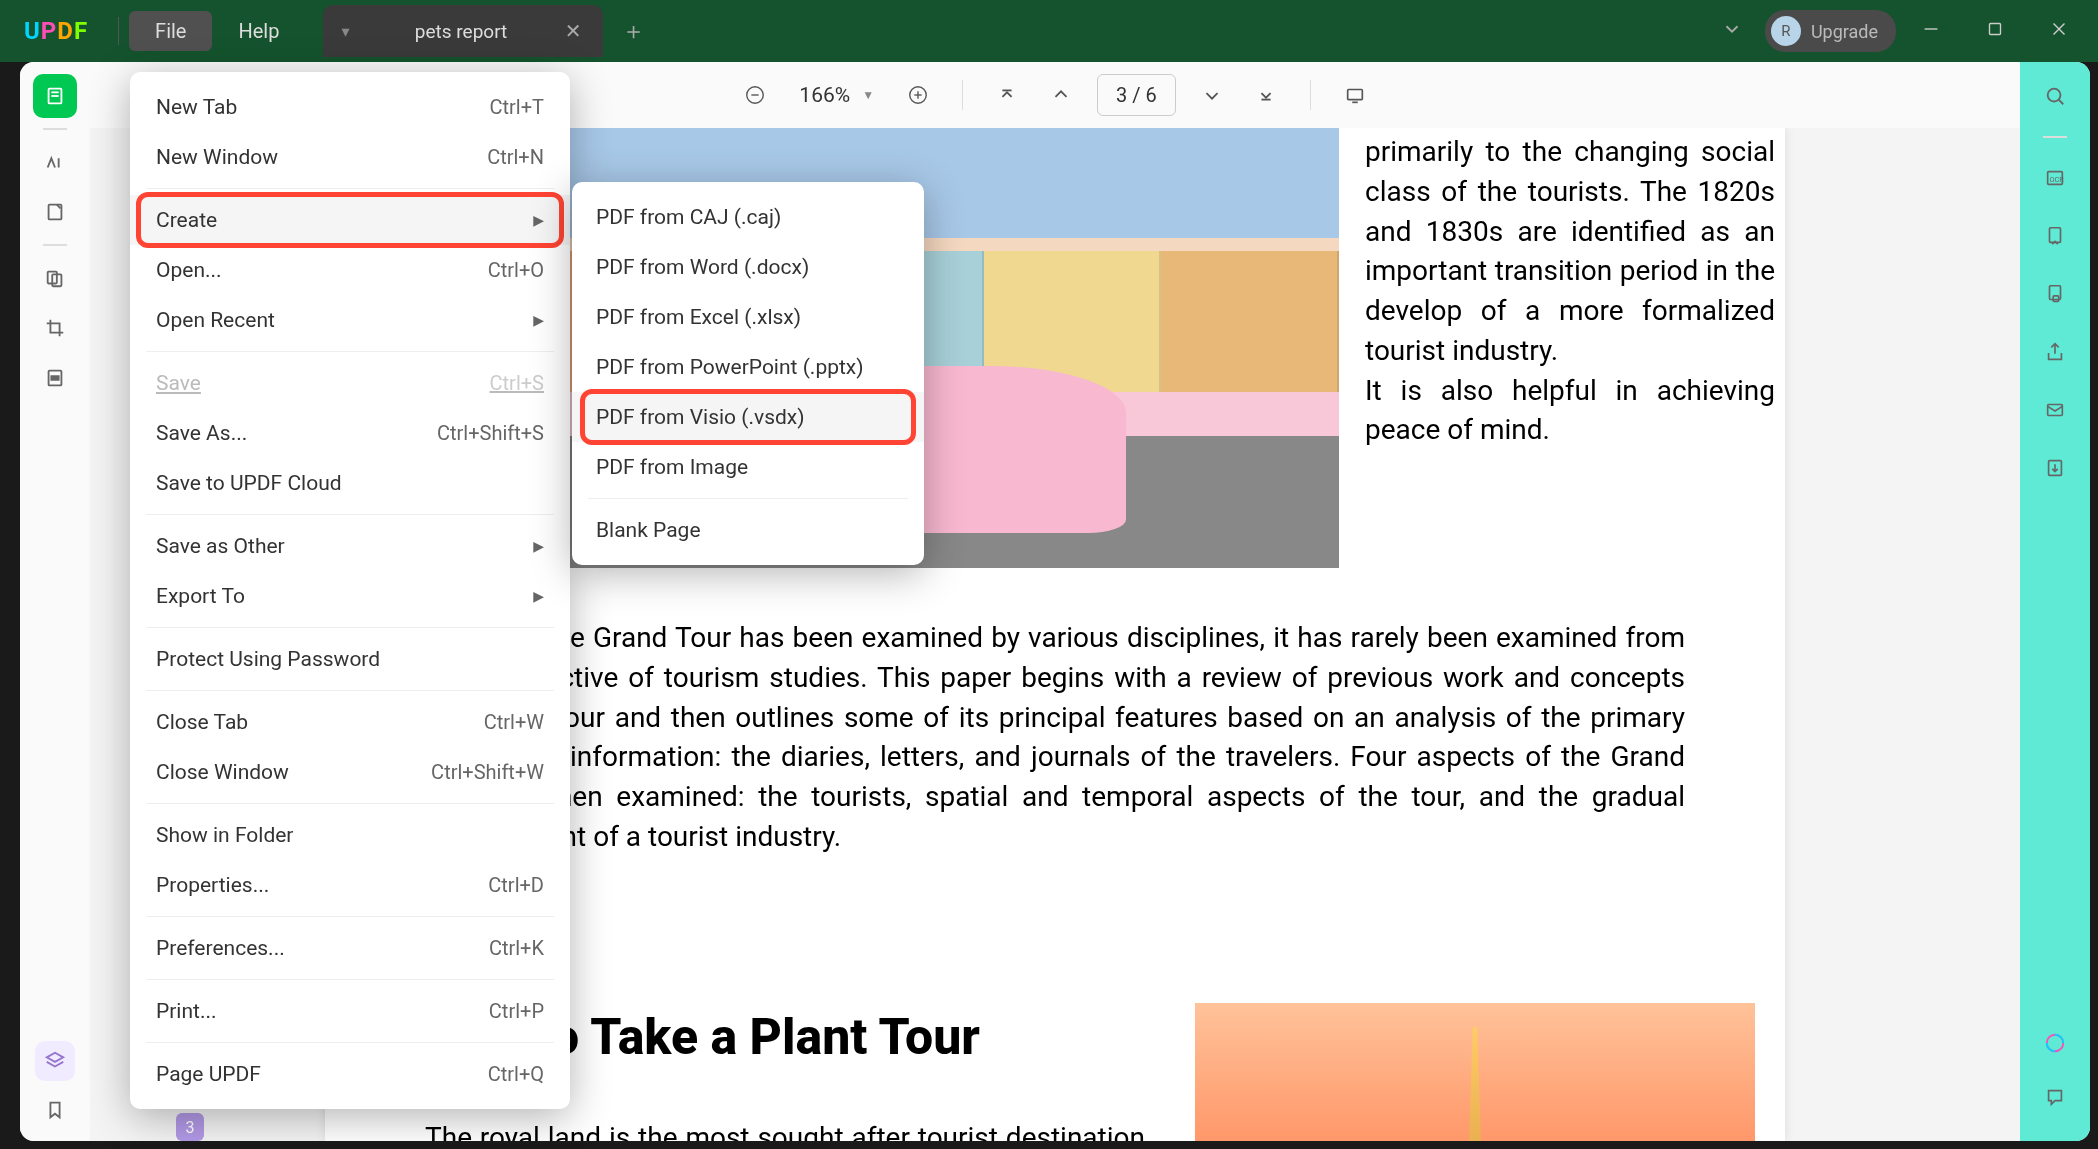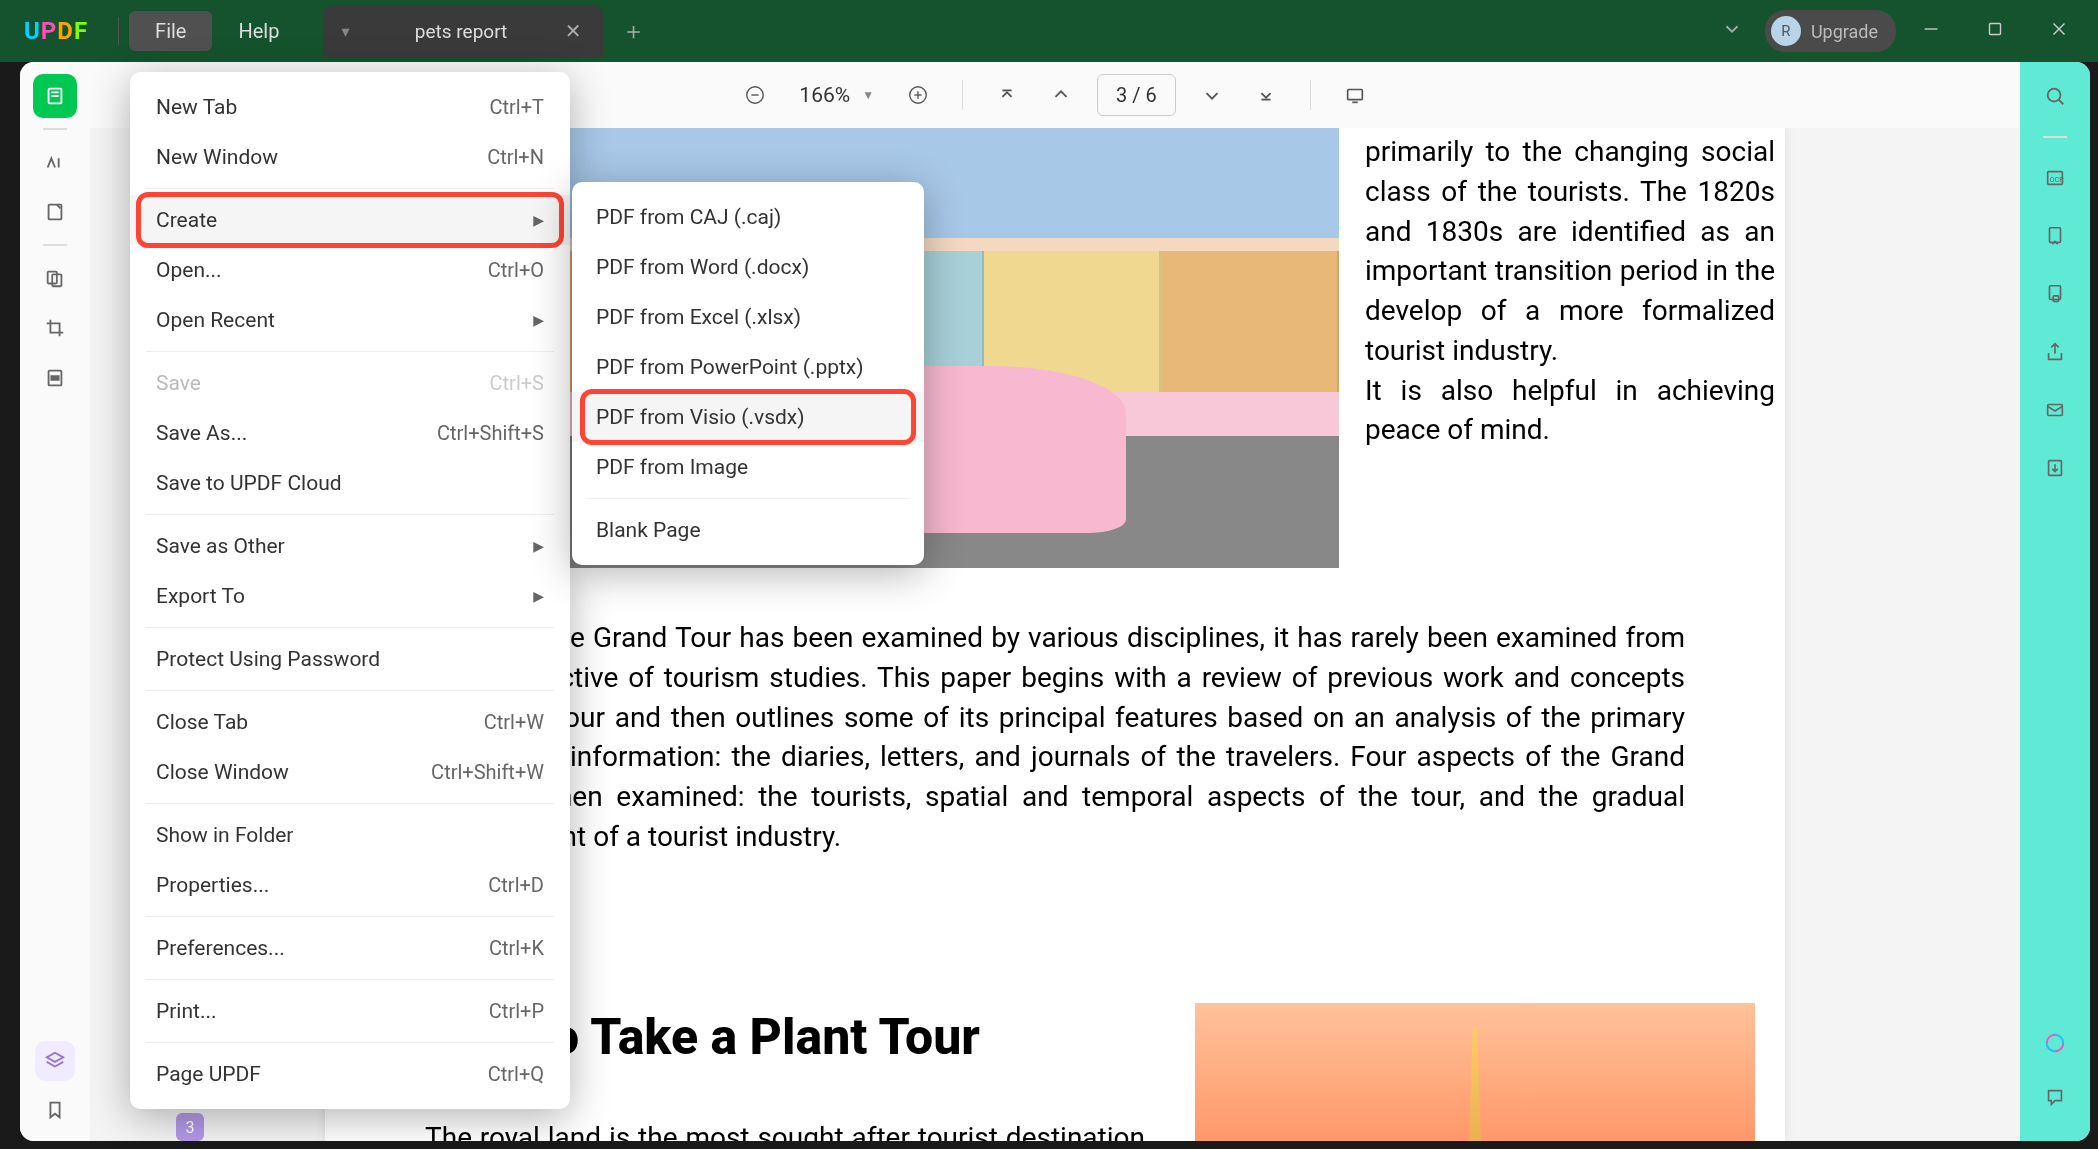--- a/index.html
+++ b/index.html
@@ -50,21 +50,21 @@
 .car{position:absolute;bottom:8%;left:22%;width:54%;height:38%;background:#f8b8d0;border-radius:18% 28% 8% 8%;}
 .righttxt{position:absolute;top:4px;left:1040px;width:410px;font-size:28px;line-height:1.42;color:#000;text-align:justify;}
 .para1{position:absolute;top:490px;left:100px;right:100px;font-size:28px;line-height:1.42;color:#000;text-align:justify;}
 .heading{position:absolute;top:880px;left:100px;font-size:50px;font-weight:800;color:#000;}
 .para2{position:absolute;top:990px;left:100px;width:720px;font-size:28px;line-height:1.42;color:#000;text-align:justify;}
 .eiffel{position:absolute;top:875px;left:870px;width:560px;height:300px;background:linear-gradient(180deg,#ffc299 0%,#ff9466 50%,#ff7033 100%);overflow:hidden;}
 .tower{position:absolute;left:48%;top:8%;width:4%;height:92%;background:linear-gradient(180deg,#ffcc66,#cc8833);clip-path:polygon(40% 0,60% 0,100% 100%,0 100%);}
 
 .filemenu{position:absolute;top:72px;left:130px;width:440px;background:#fff;border-radius:10px;box-shadow:0 8px 40px rgba(0,0,0,0.3);padding:10px 0;z-index:100;}
 .fmitem{display:flex;align-items:center;justify-content:space-between;padding:13px 26px;font-size:21px;color:#333;cursor:pointer;}
-.fmitem.disabled{color:#bbb;}
+.fmitem.disabled{color:#bbb;text-decoration:underline;}
 .fmitem .shortcut{color:#666;font-size:20px;text-align:center;}
 .fmitem.disabled .shortcut{color:#ccc;}
 .fmitem .subarrow{color:#666;font-size:14px;}
 .fmdiv{height:1px;background:#eee;margin:6px 16px;}
 .fmitem.hl{position:relative;background:#f5f5f5;}
 .redring{position:absolute;inset:-3px 6px -3px 6px;border:5px solid #ff4433;border-radius:12px;pointer-events:none;}
 
 .submenu{position:absolute;top:182px;left:572px;width:352px;background:#fff;border-radius:10px;box-shadow:0 8px 40px rgba(0,0,0,0.3);padding:10px 0;z-index:101;}
 .smitem{padding:13px 24px;font-size:21px;color:#333;cursor:pointer;position:relative;}
 .smitem.hl{background:#f5f5f5;}

